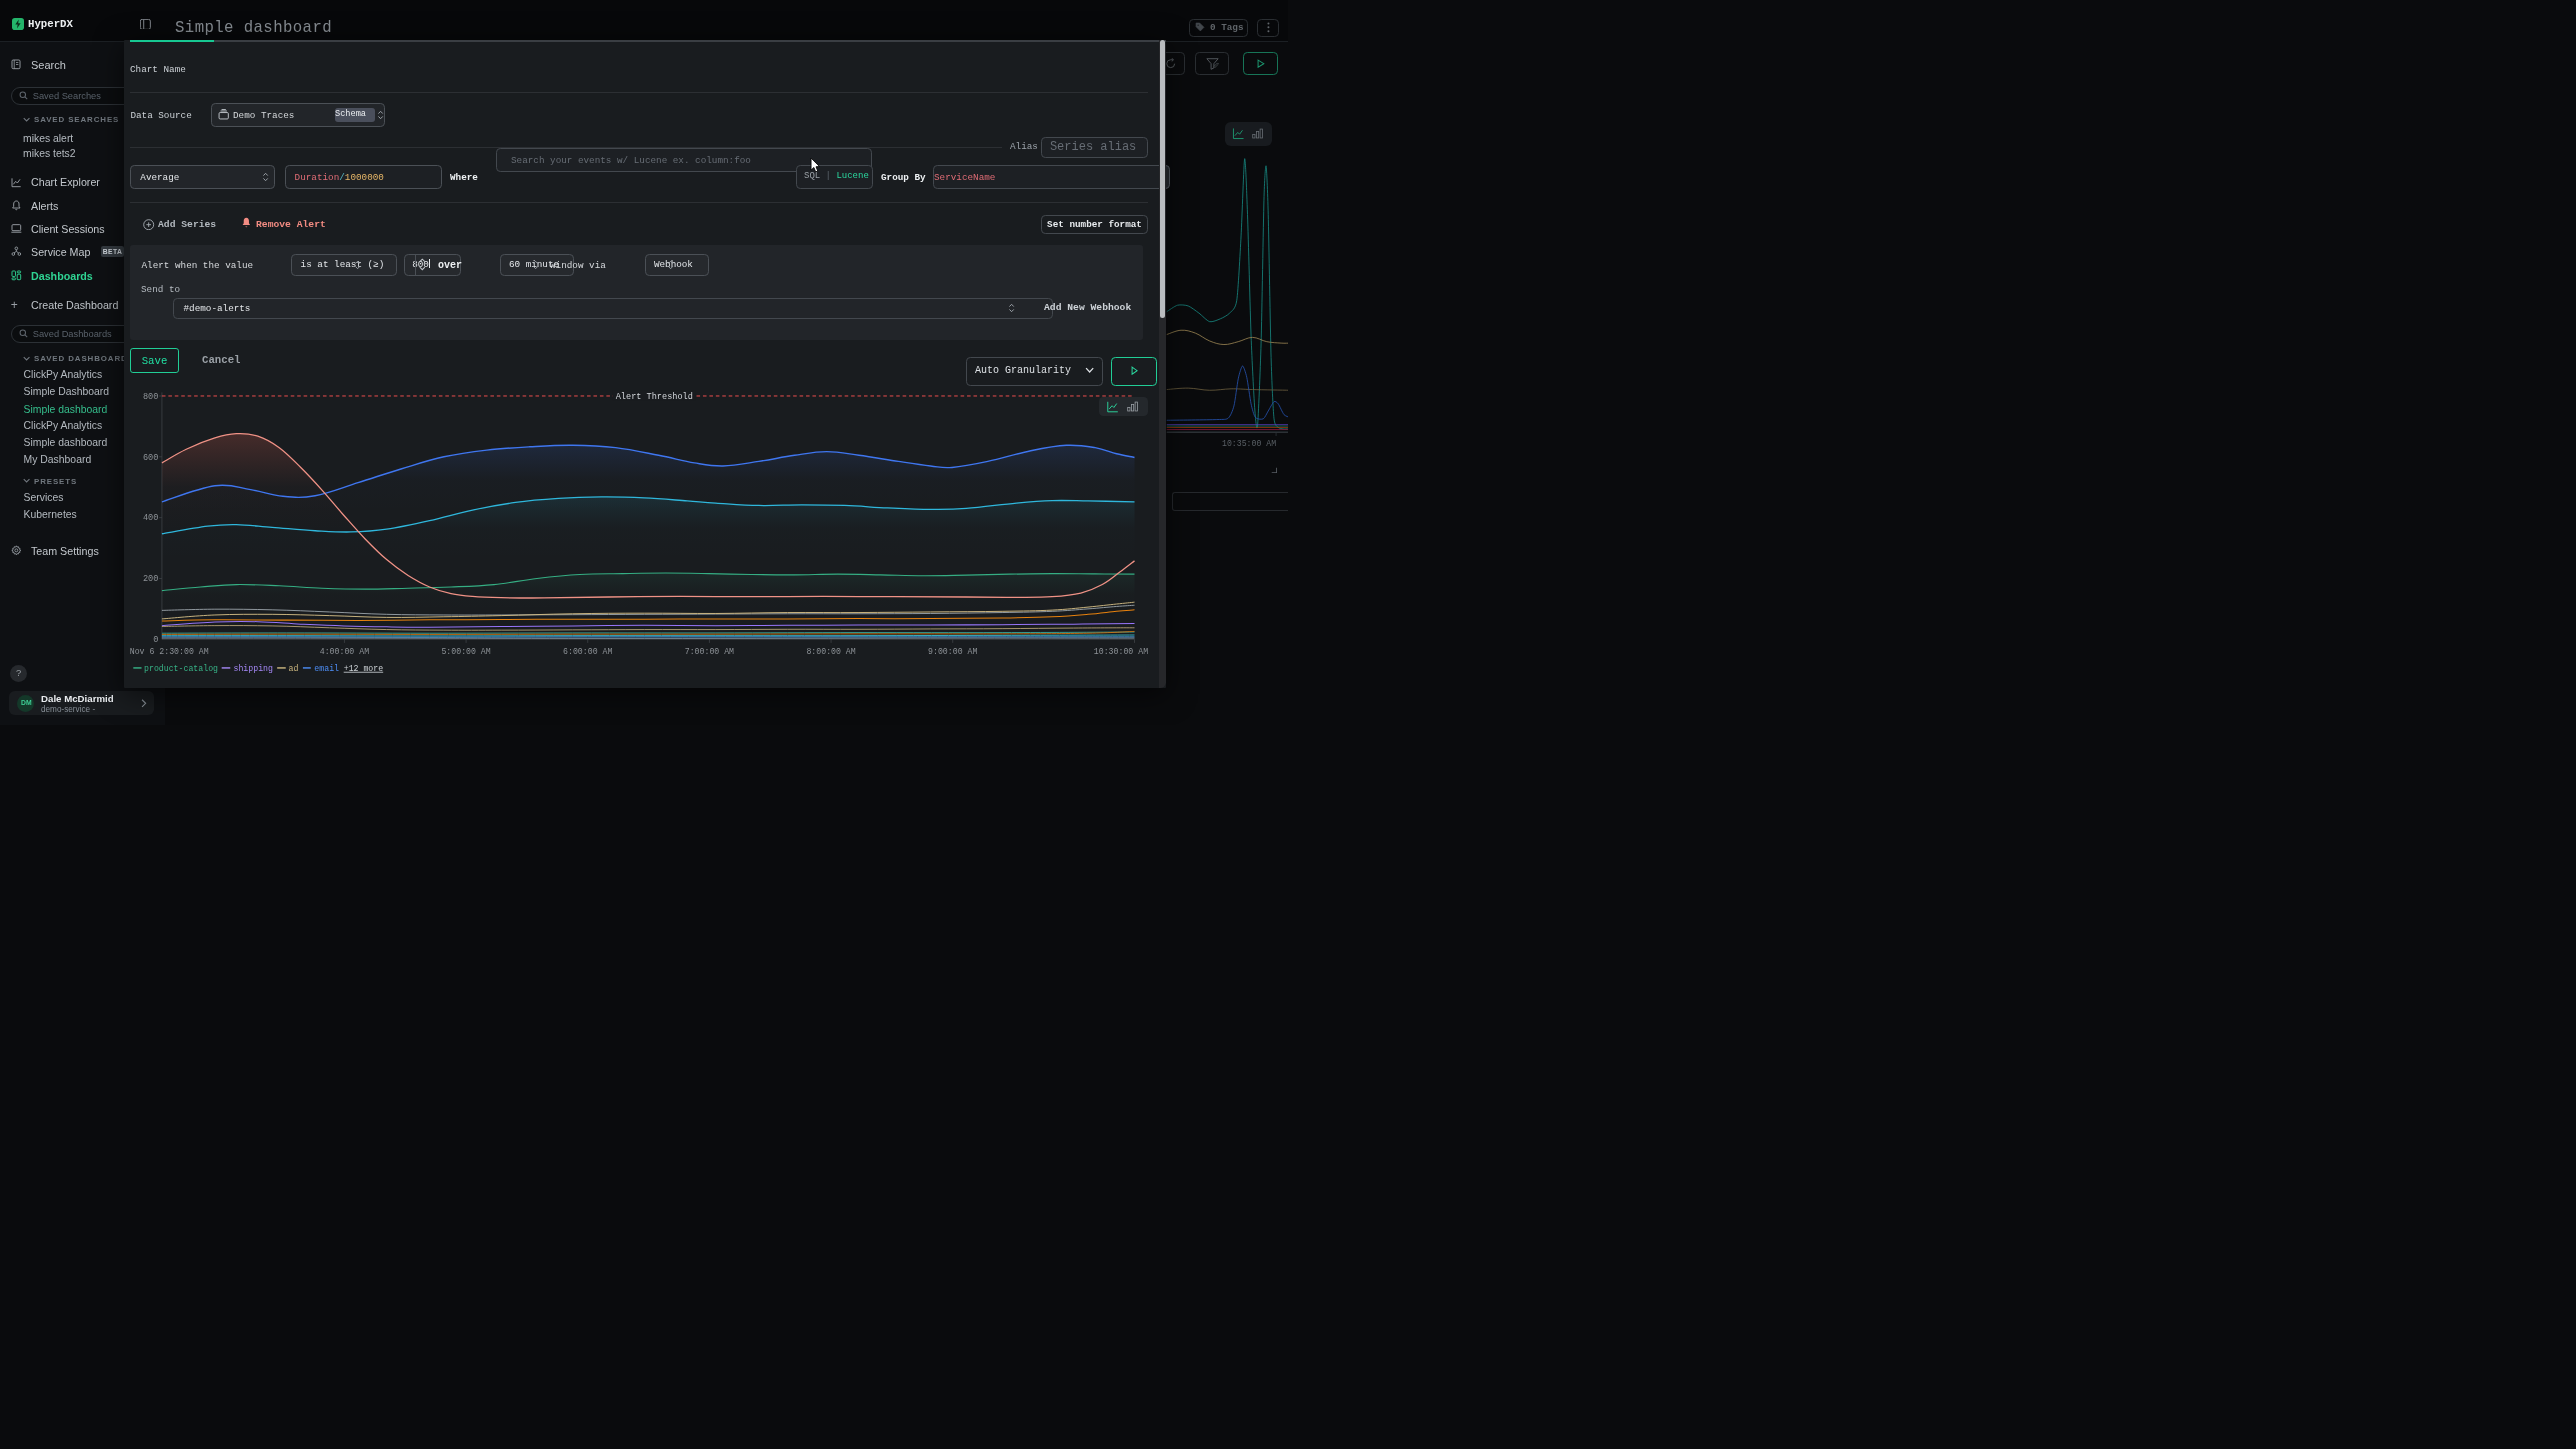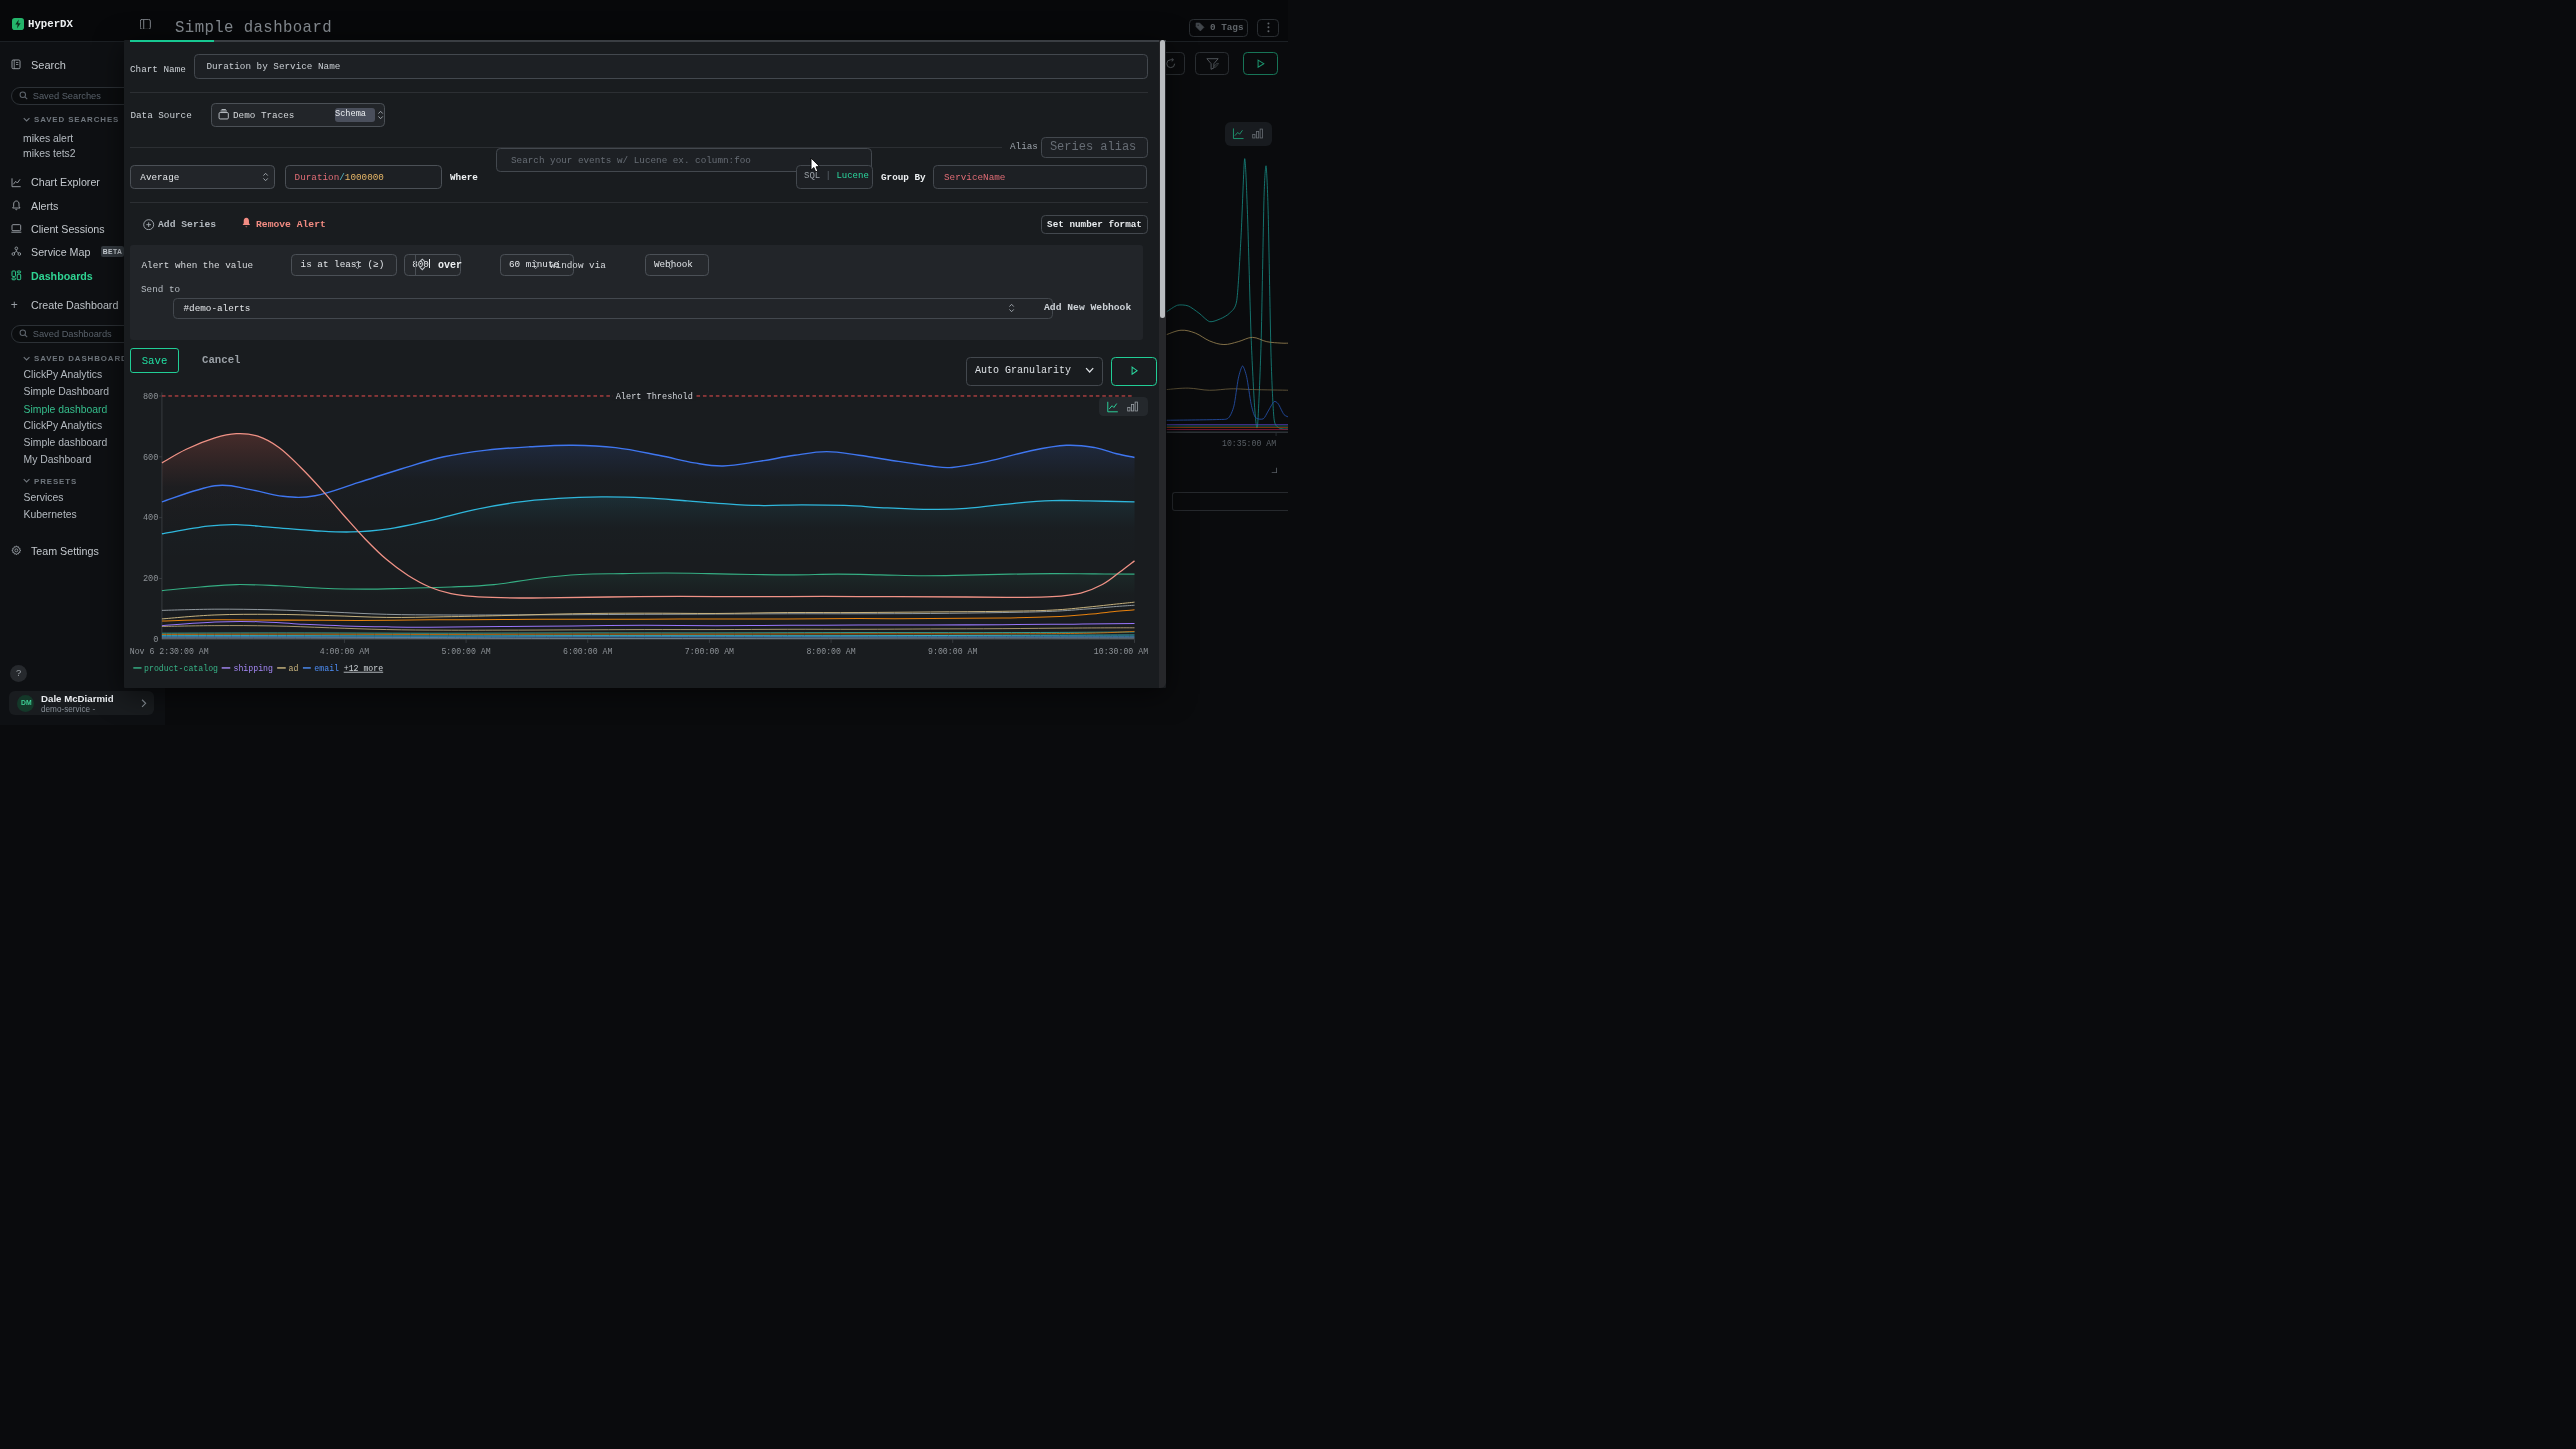--- a/index.html
+++ b/index.html
@@ -211,21 +211,20 @@
 <svg class="abs" style="left:1271px;top:467px" width="6.4" height="6.4" viewBox="0 0 9 9">
     <path d="M8 1 L8 8 L1 8" fill="none" stroke="#585e64" stroke-width="1.5"></path>
   </svg>
 
 <div class="abs" style="left:1172px;top:492px;width:116px;height:18.6px;border:0.7px solid #26292d;border-radius:2.9px 0 0 2.9px;border-right:none"></div>
 <div id="modal">
   <div class="abs" style="left:5.7px;top:0;width:84px;height:2.1px;background:#17c892"></div>
   <div class="abs" style="left:90px;top:0;width:952px;height:2.1px;background:#3a3e43"></div>
 
   <div class="lbl" style="left:6px;top:23.6px">Chart Name</div>
-  <div class="inp" style="left:70px;top:14px;width:954px;height:25px;line-height:23.6px;padding-left:11.4px;color:#c9ced3">Duration by Service Name</div>
 
   <div class="sep" style="left:5.7px;top:52px;width:1018px"></div>
 
   <div class="lbl" style="left:6.4px;top:70px">Data Source</div>
   <div class="sel" style="left:87px;top:63px;width:174px;height:23.6px"></div>
   <svg class="abs" style="left:94px;top:69px" width="11.4" height="11.4" viewBox="0 0 16 16">
       <rect x="1.5" y="5" width="13" height="9" rx="1.5" fill="none" stroke="#c6cbd0" stroke-width="1.3"></rect>
       <line x1="3.5" y1="2.8" x2="12.5" y2="2.8" stroke="#c6cbd0" stroke-width="1.3"></line>
       <line x1="5" y1="0.8" x2="11" y2="0.8" stroke="#c6cbd0" stroke-width="1.3"></line>
     </svg>
@@ -249,21 +248,21 @@
 
   <div class="sel" style="left:161px;top:125px;width:157px;height:24px;line-height:23px;padding-left:8.6px;background:#1d2024"><span style="color:#e06c75">Duration</span><span style="color:#56b6c2">/</span><span style="color:#e5b567">1000000</span></div>
 
   <div class="lbl" style="left:326px;top:132px;font-weight:bold;color:#eef1f3">Where</div>
 
   <div class="inp" style="left:372px;top:108px;width:376px;height:24px;line-height:23px;padding-left:14px;color:#676d75">Search your events w/ Lucene ex. column:foo</div>
   <div class="abs" style="left:672px;top:125px;width:77px;height:24px;border:0.7px solid #43484e;border-radius:4.3px;background:#1d2024"></div>
   <div class="abs mono" style="left:680px;top:131px;font-size:9px;color:#9aa0a6">SQL <span style="color:#5c646c">|</span> <span style="color:#2bd9a0">Lucene</span></div>
 
   <div class="lbl" style="left:757px;top:132px;font-weight:bold;color:#eef1f3">Group By</div>
-  <div class="inp" style="left:809px;top:125px;width:214px;height:24px;line-height:23px;padding-left:10px"><span style="color:#e06c75">ServiceName</span></div>
+  <div class="inp" style="left:809px;top:125px;width:237px;height:24px;line-height:23px;padding-left:0"><span style="color:#e06c75">ServiceName</span></div>
 
   <div class="sep" style="left:5.7px;top:162px;width:1018px"></div>
   <svg class="abs" style="left:19.3px;top:179px" width="11.4" height="11.4" viewBox="0 0 16 16">
       <circle cx="8" cy="8" r="7" fill="none" stroke="#a6acb3" stroke-width="1.3"></circle>
       <line x1="8" y1="4.7" x2="8" y2="11.3" stroke="#a6acb3" stroke-width="1.3"></line>
       <line x1="4.7" y1="8" x2="11.3" y2="8" stroke="#a6acb3" stroke-width="1.3"></line>
     </svg>
   <div class="abs mono" style="left:34px;top:179px;font-size:9.7px;font-weight:bold;color:#b3b9bf">Add Series</div>
   <svg class="abs" style="left:117px;top:177px" width="10.7" height="12" viewBox="0 0 15 17">
       <path d="M7.5 1 C5 1 3.8 3 3.8 5.3 L3.8 8.8 L2.2 11.5 L12.8 11.5 L11.2 8.8 L11.2 5.3 C11.2 3 10 1 7.5 1 Z" fill="#f28b82"></path>

